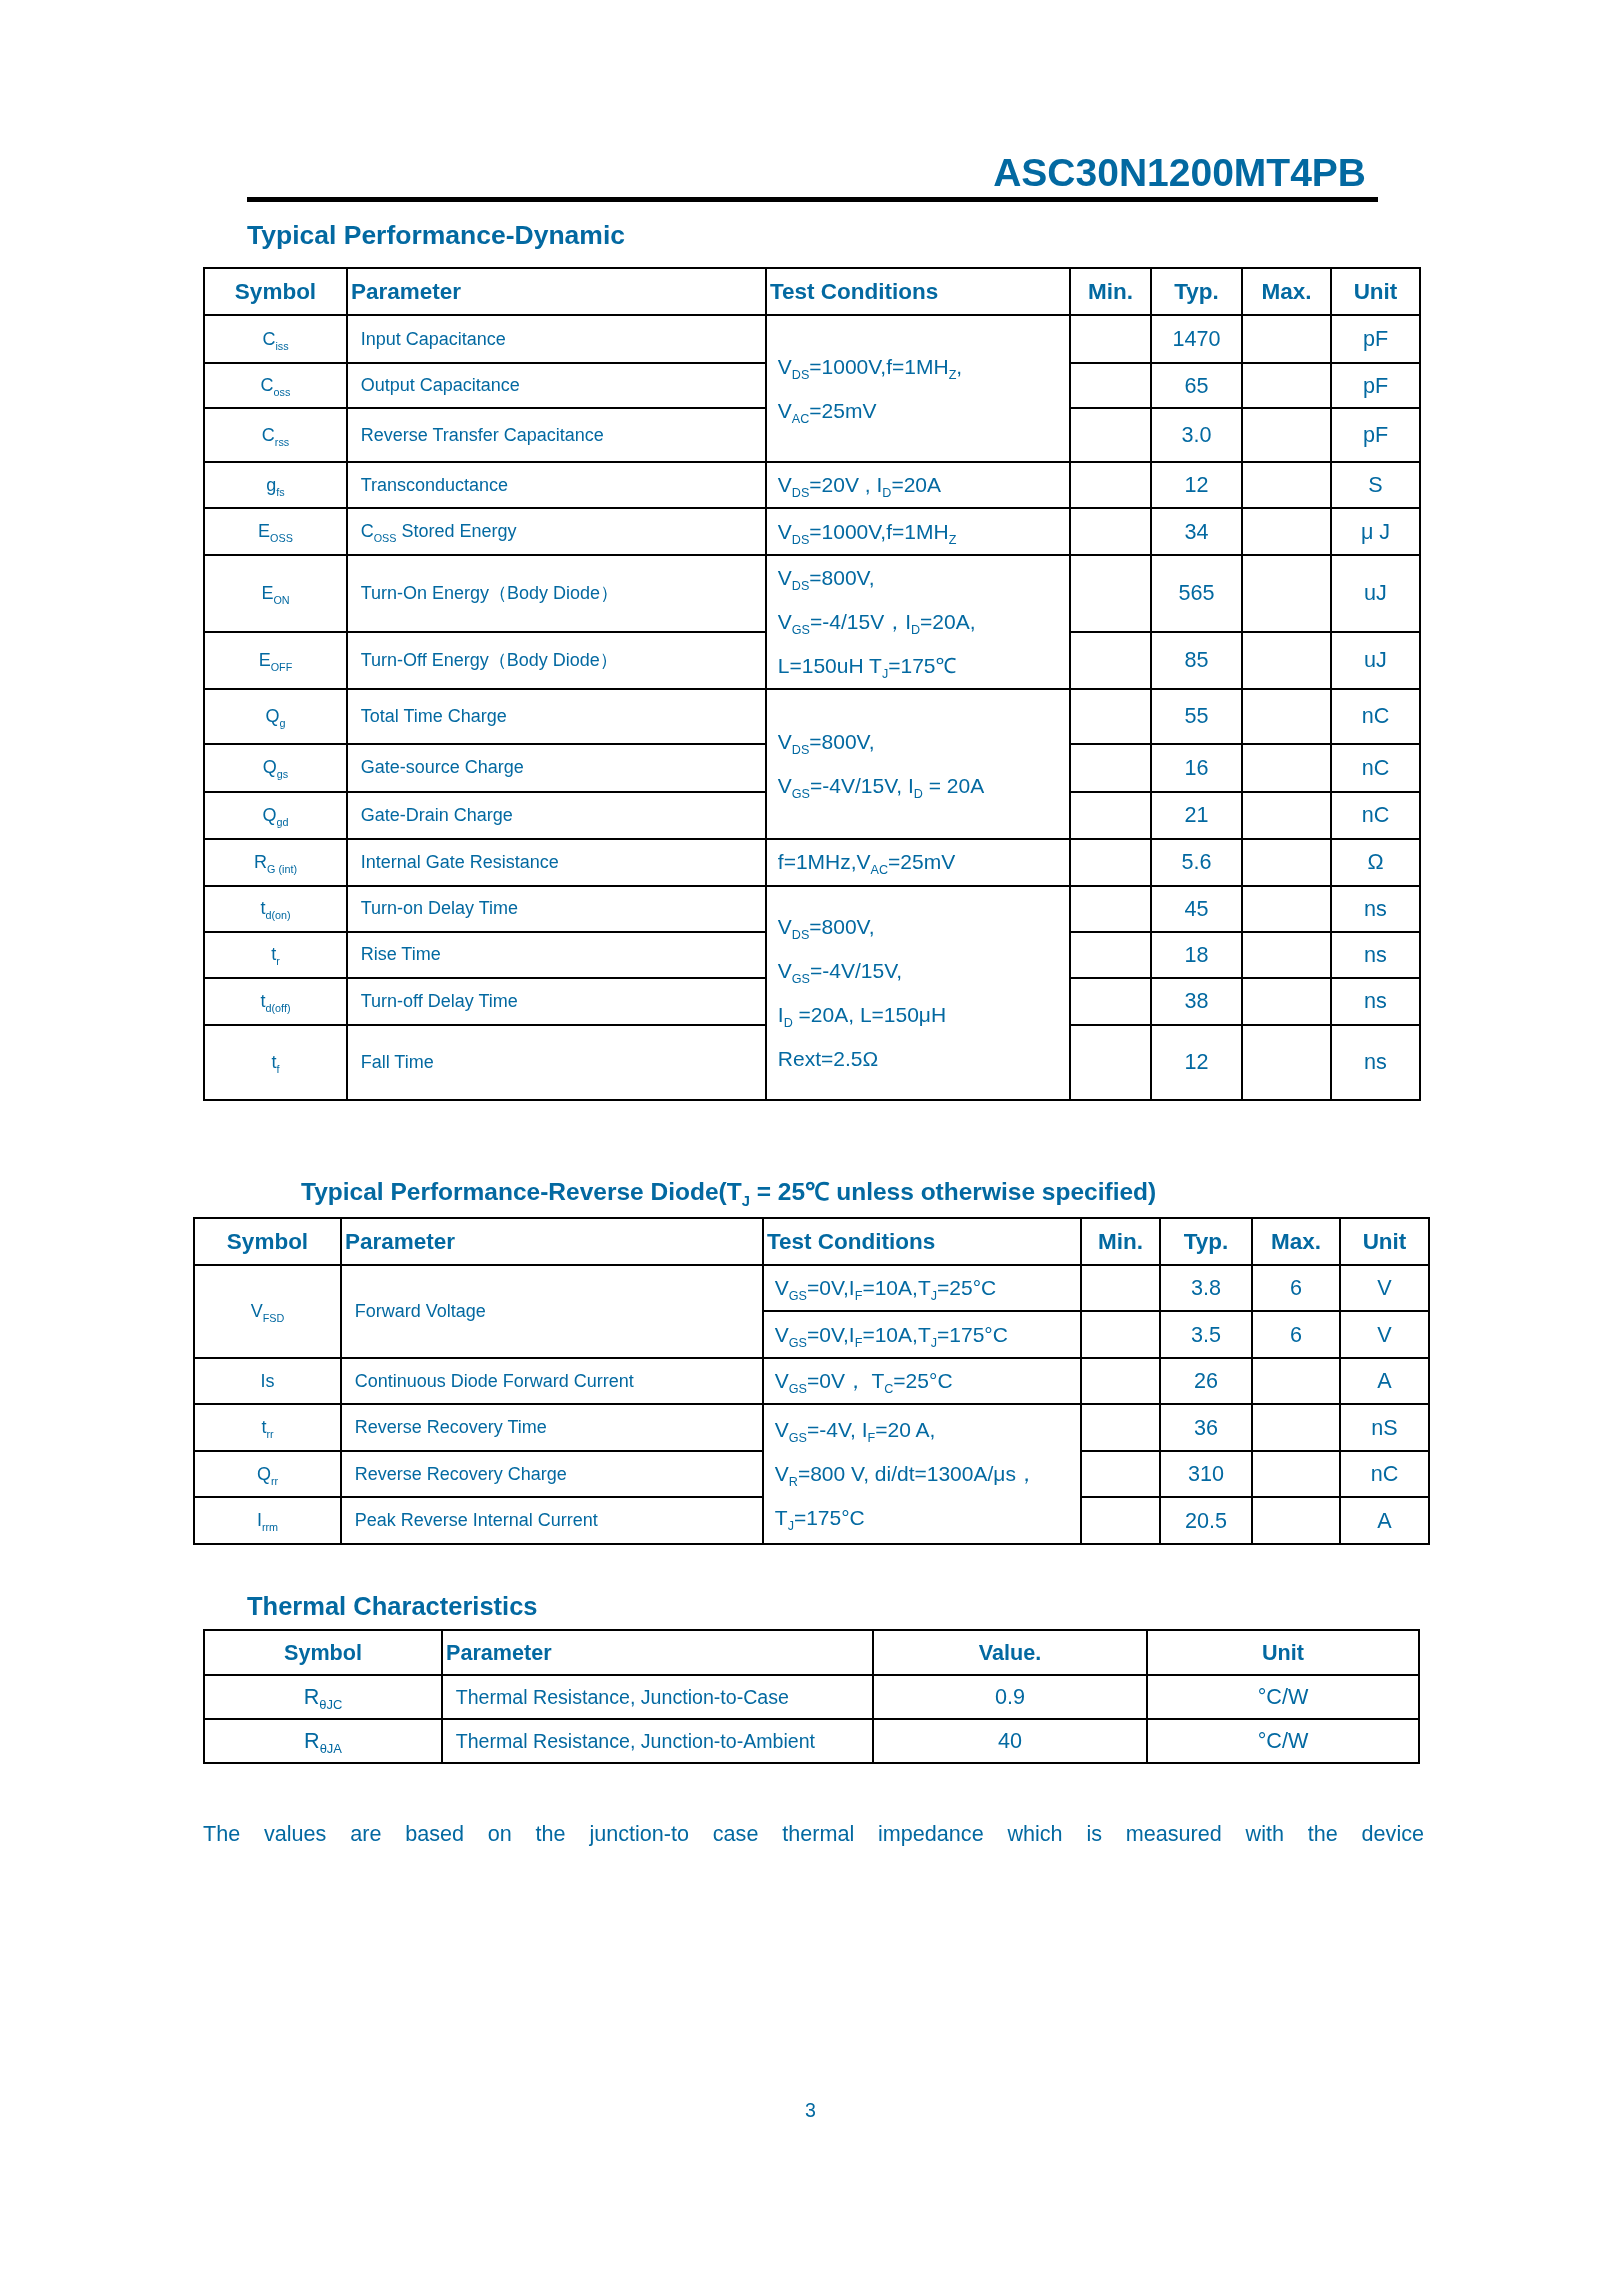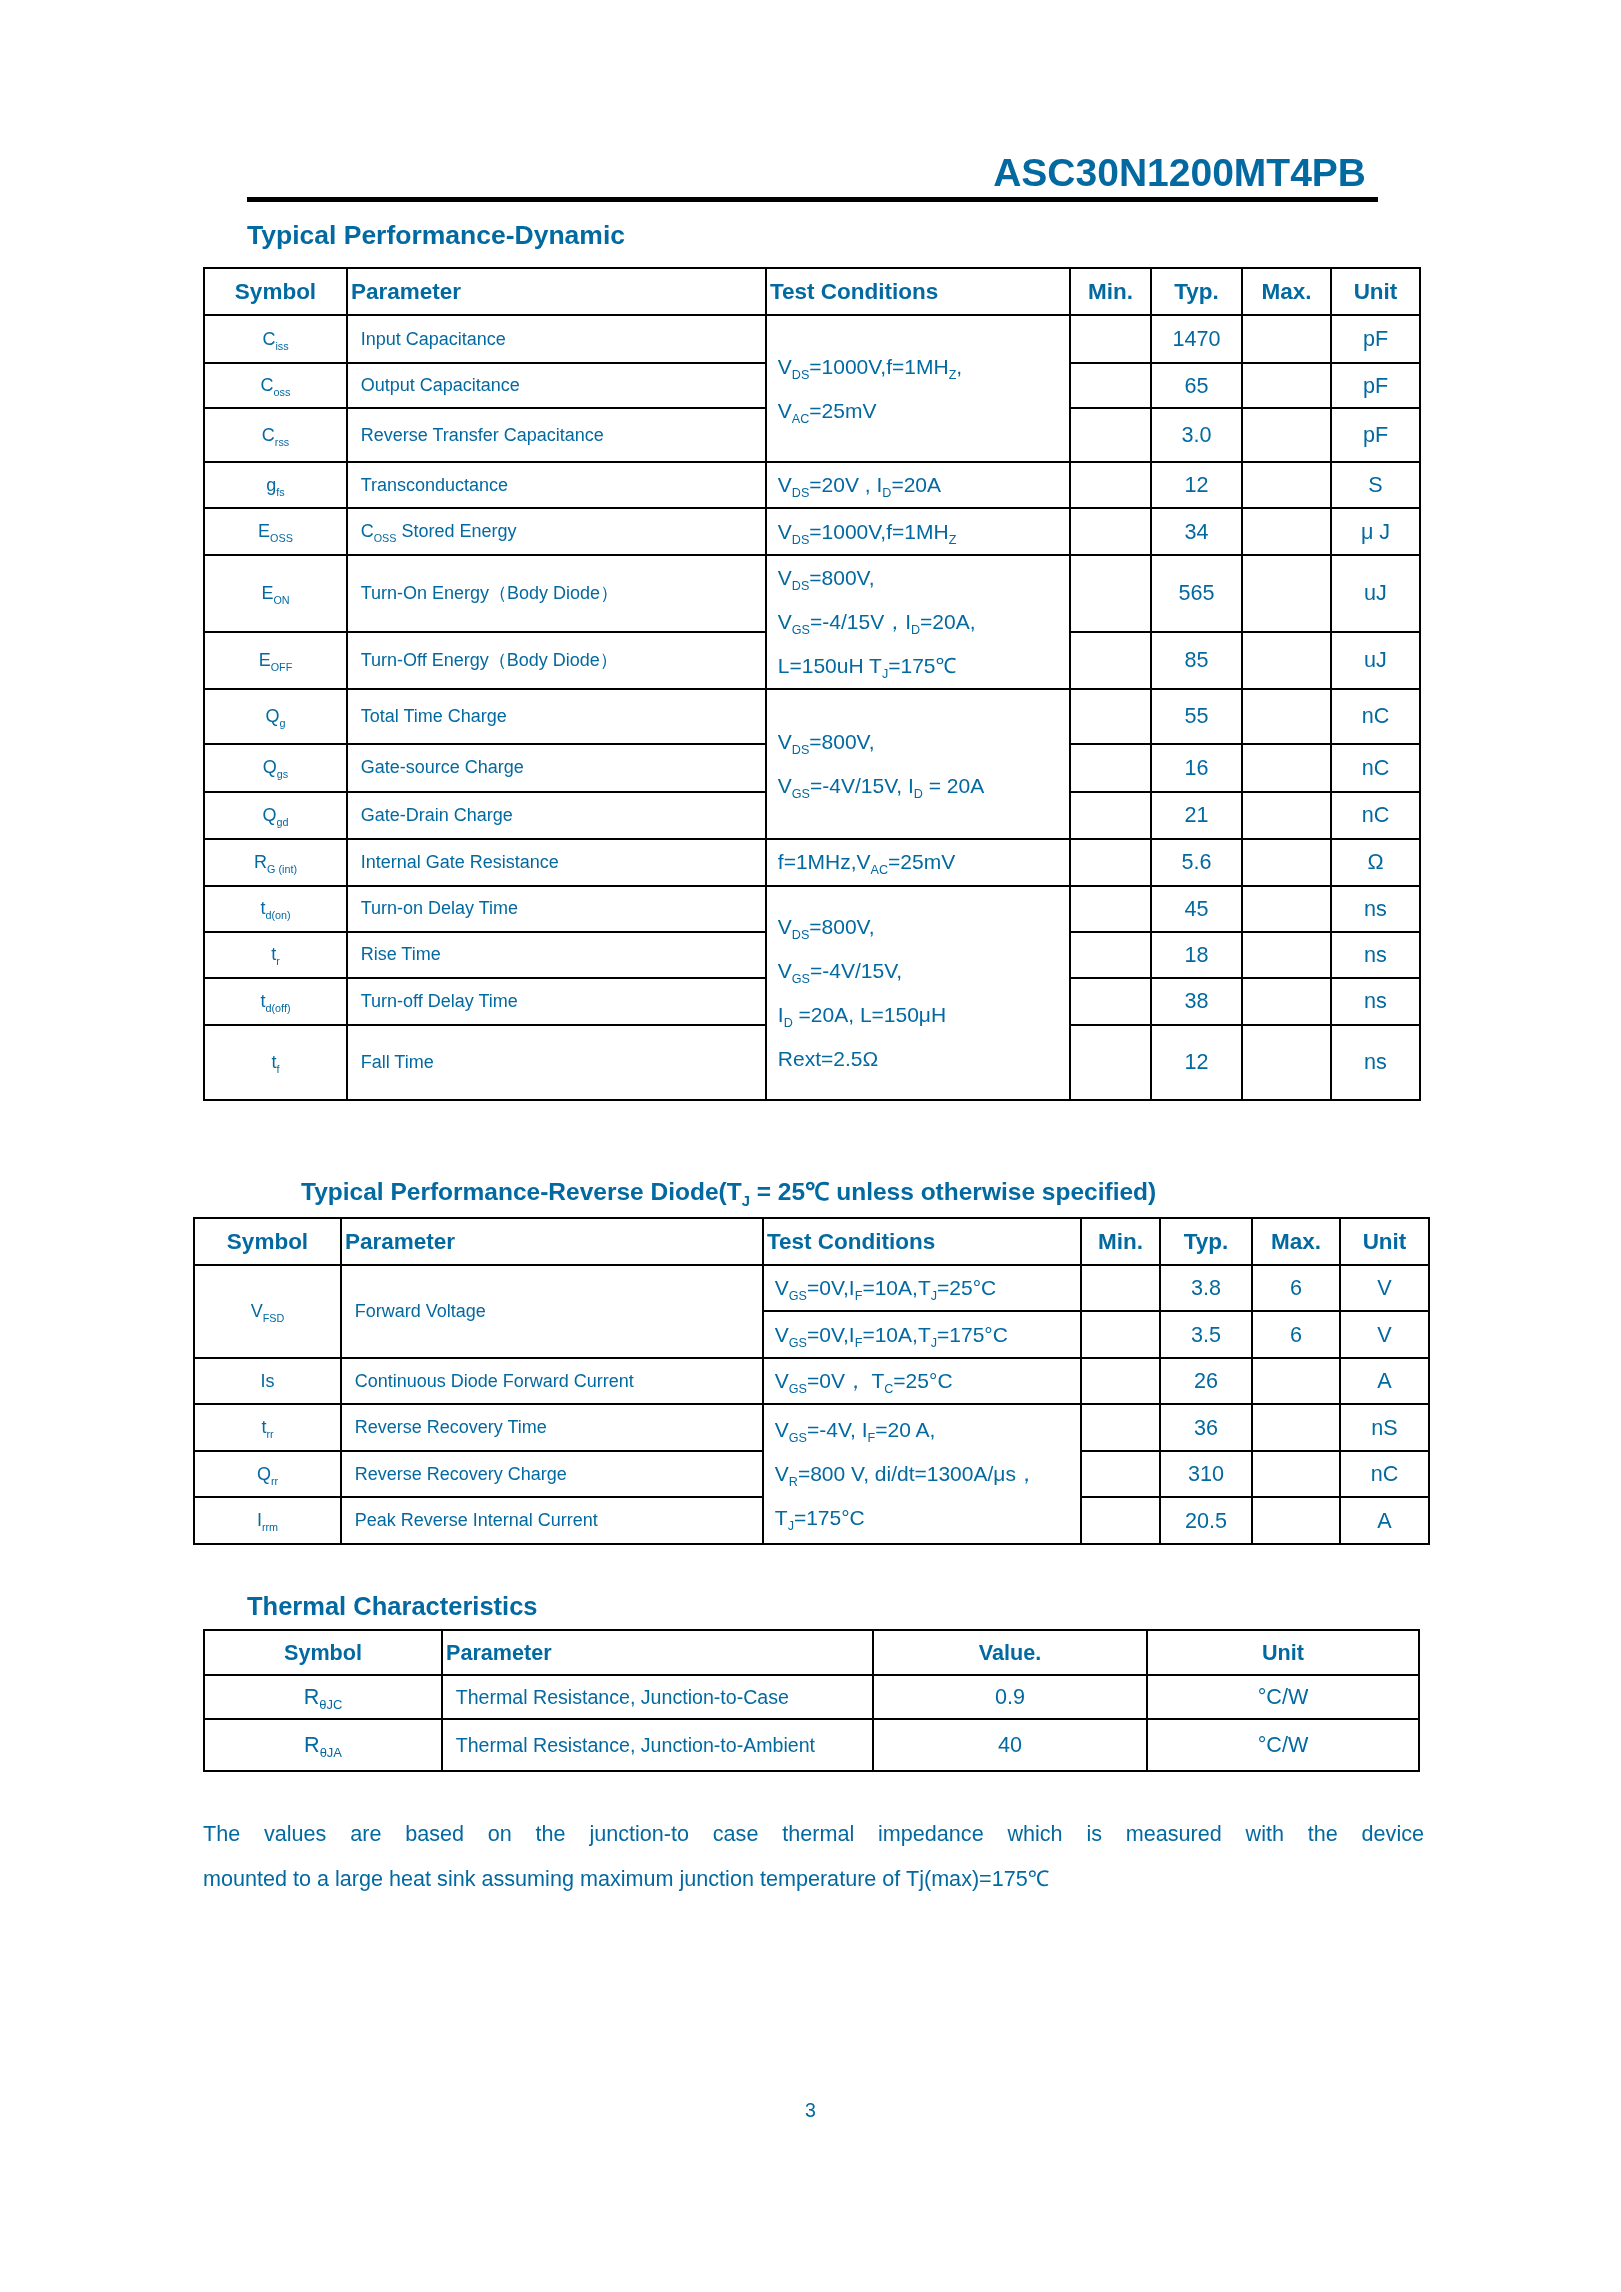--- a/index.html
+++ b/index.html
@@ -27,21 +27,21 @@
   #t3 th{font-size:21.6px}
   #t1 tr:nth-child(1){height:47px}#t1 tr:nth-child(2){height:48px}#t1 tr:nth-child(3){height:45px}
   #t1 tr:nth-child(4){height:54px}#t1 tr:nth-child(5){height:46px}#t1 tr:nth-child(6){height:47px}
   #t1 tr:nth-child(7){height:73px}#t1 tr:nth-child(8){height:54px}#t1 tr:nth-child(9){height:55px}
   #t1 tr:nth-child(10){height:48px}#t1 tr:nth-child(11){height:47px}#t1 tr:nth-child(12){height:47px}
   #t1 tr:nth-child(13){height:46px}#t1 tr:nth-child(14){height:46px}#t1 tr:nth-child(15){height:47px}
   #t1 tr:nth-child(16){height:75px}
   #t2 tr:nth-child(1){height:47px}#t2 tr:nth-child(2){height:46px}#t2 tr:nth-child(3){height:47px}
   #t2 tr:nth-child(4){height:46px}#t2 tr:nth-child(5){height:47px}#t2 tr:nth-child(6){height:46px}
   #t2 tr:nth-child(7){height:47px}
-  #t3 tr:nth-child(1){height:45px}#t3 tr:nth-child(2){height:44px}#t3 tr:nth-child(3){height:52px}
+  #t3 tr:nth-child(1){height:45px}#t3 tr:nth-child(2){height:44px}#t3 tr:nth-child(3){height:44px}
   sub{font-size:60%;line-height:0;letter-spacing:0}
   .para{position:absolute;left:203px;top:1811px;width:1221px;font-size:21.6px;line-height:45px}
   .para .just{text-align:justify;text-align-last:justify}
   .pagenum{position:absolute;left:0;right:0;top:2099px;text-align:center;font-size:19.6px}
 </style>
 </head>
 <body>
 
 <div class="page">
 
@@ -301,19 +301,18 @@
       <td class="sym">R<sub>θJA</sub></td>
       <td class="par">Thermal Resistance, Junction-to-Ambient</td>
       <td class="val">40</td>
       <td class="unt">°C/W</td>
     </tr>
   </tbody>
     </table>
 
   <div class="para">
     <div class="just">The values are based on the junction-to case thermal impedance which is measured with the device</div>
-    <div>mounted to a large heat sink assuming maximum junction temperature of Tj(max)=175℃</div>
   </div>
 
   <div class="pagenum">3</div>
 
 </div>
 
 
 </body></html>

